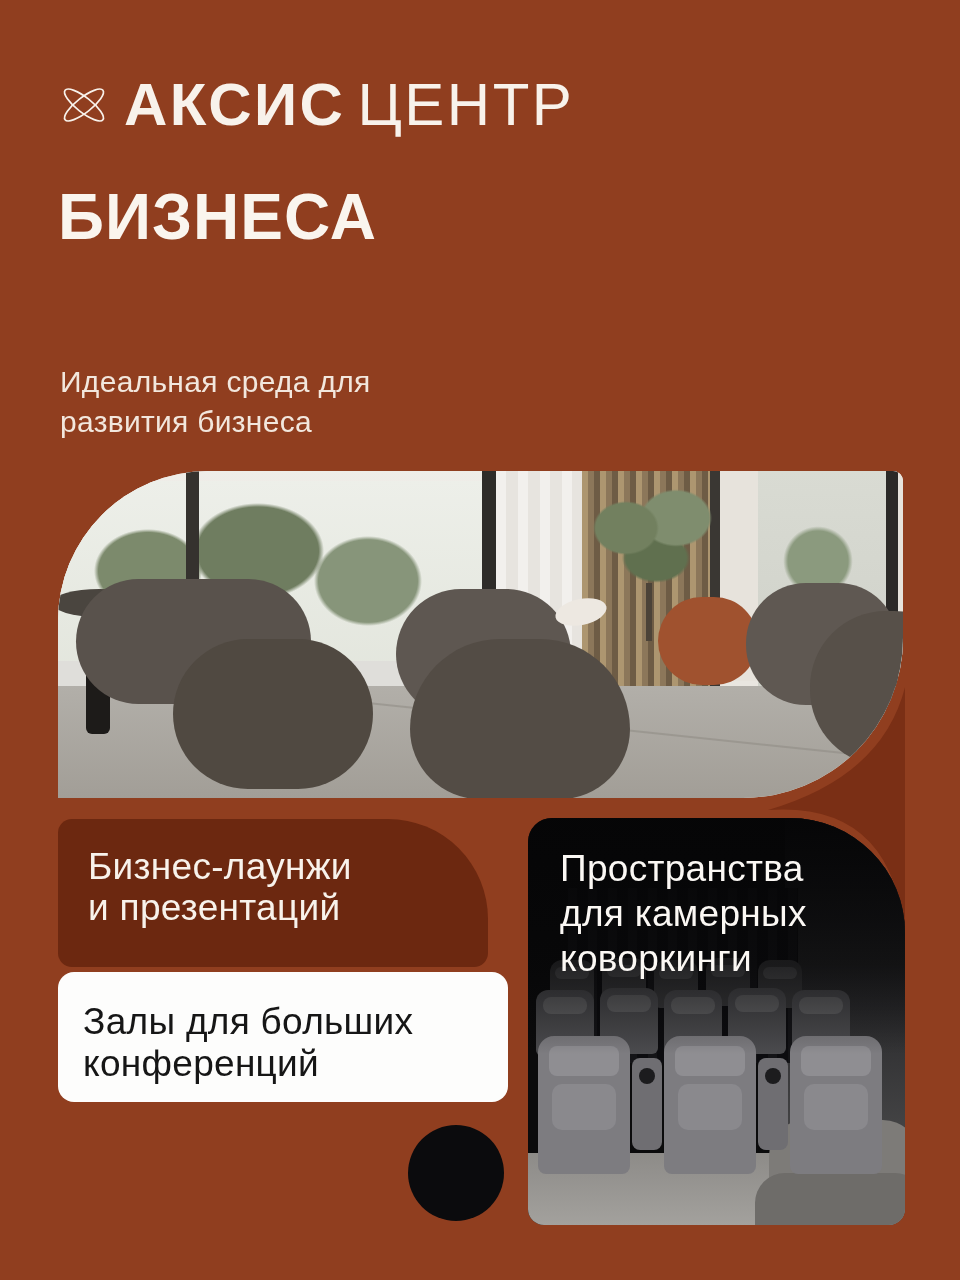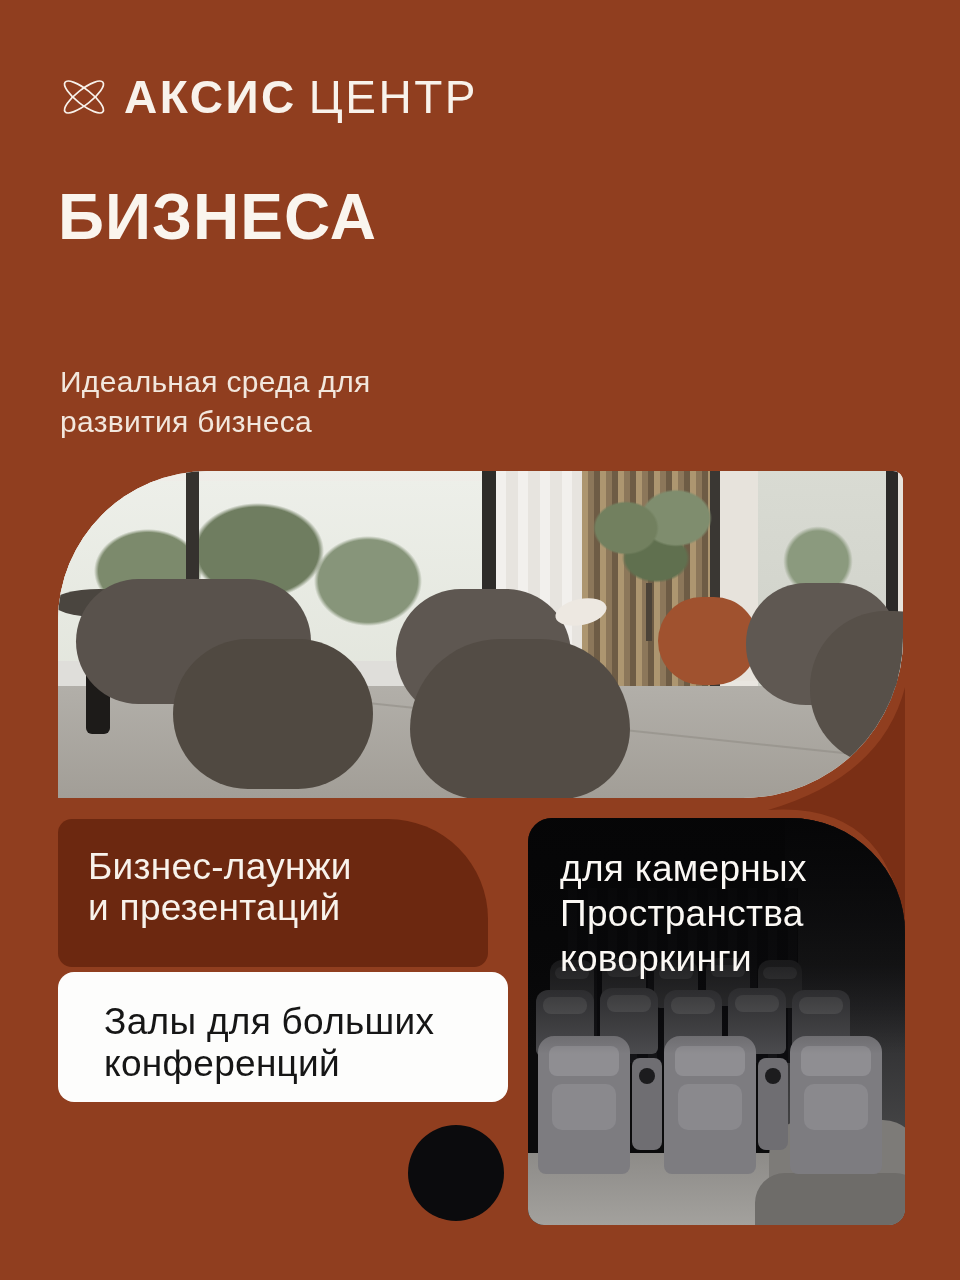--- a/index.html
+++ b/index.html
@@ -1,21 +1,21 @@
 <!DOCTYPE html>
 <html><head>
 <meta charset="utf-8">
 <style>
   html,body{margin:0;padding:0;background:#222;}
   .canvas{position:relative;width:960px;height:1280px;background:#903E1F;overflow:hidden;
           font-family:"Liberation Sans","DejaVu Sans",sans-serif;}
   
   .logo{position:absolute;left:58px;top:70px;display:flex;align-items:center;}
   .logo svg{display:block;margin-right:14px;}
-  .brand{font-size:46px;letter-spacing:2.5px;color:#F8F2EB;white-space:nowrap;}
+  .brand{font-size:60px;letter-spacing:2.5px;color:#F8F2EB;white-space:nowrap;}
   .brand .b1{font-weight:700;}
   .brand .b2{font-weight:300;margin-left:12px;}
   
   .h1{position:absolute;left:58px;top:181px;font-size:64px;line-height:73px;font-weight:600;
       color:#FAF5EE;letter-spacing:1px;}
   .sub{position:absolute;left:60px;top:362px;font-size:30px;line-height:40px;font-weight:400;
        color:#F2E7DD;letter-spacing:.3px;}
   
   .photo{position:absolute;left:58px;top:471px;width:845px;height:327px;overflow:hidden;
          border-radius:150px 10px 160px 0;background:#E9E6E0;}
@@ -55,21 +55,21 @@
   .ch{background:#57504A;}
   .ph-pillow{left:497px;top:128px;width:52px;height:26px;background:#EDE8E1;border-radius:50%;transform:rotate(-12deg);}
   .ph-pouf{left:600px;top:126px;width:100px;height:88px;background:#A0522F;border-radius:44px;}
   
   .petal{position:absolute;left:740px;top:575px;}
   
   .card-text{color:#F8F2EB;font-size:37px;line-height:41px;font-weight:500;letter-spacing:.3px;}
   .card-lounge{position:absolute;left:58px;top:819px;width:430px;height:148px;background:#6C2810;
      border-radius:14px 100px 14px 14px;box-sizing:border-box;padding:27px 0 0 30px;}
   .card-conf{position:absolute;left:58px;top:972px;width:450px;height:130px;background:#FDFDFC;
-     border-radius:16px;box-sizing:border-box;padding:29px 0 0 46px;}
+     border-radius:16px;box-sizing:border-box;padding:29px 0 0 25px;}
   .card-conf .card-text{color:#161616;line-height:42px;}
   .pill{position:absolute;left:58px;top:1123px;width:330px;height:100px;background:#0B0B0D;
      border-radius:18px 50px 50px 18px;display:flex;align-items:center;box-sizing:border-box;padding-left:32px;}
   .dot{position:absolute;left:408px;top:1125px;width:96px;height:96px;background:#0B0B0D;border-radius:50%;}
   
   .card-pres{position:absolute;left:528px;top:818px;width:377px;height:407px;background:#0B0B0C;
      border-radius:24px 115px 16px 16px;overflow:hidden;}
   .card-pres .lay{position:absolute;}
   .cin-rwall{right:0;top:0;width:120px;height:345px;background:linear-gradient(180deg,#151517 0%,#2C2C2E 55%,#4A4A4B 100%);}
   .cin-curtain{left:40px;top:70px;width:230px;height:175px;
@@ -183,19 +183,19 @@
     <div class="seat seat-m" style="left:200px;top:170px;"></div>
     <div class="seat seat-m" style="left:264px;top:172px;"></div>
 
     <div class="seat seat-l" style="left:10px;top:218px;"></div>
     <div class="console" style="left:104px;top:240px;"></div>
     <div class="seat seat-l" style="left:136px;top:218px;"></div>
     <div class="console" style="left:230px;top:240px;"></div>
     <div class="seat seat-l" style="left:262px;top:218px;"></div>
     <div class="lay cin-shade"></div>
     <div class="pres-text">
+      <div>Пространства</div>
       <div>для камерных</div>
-      <div>Пространства</div>
       <div>коворкинги</div>
     </div>
   </div>
 
 </div>
 
 </body></html>

